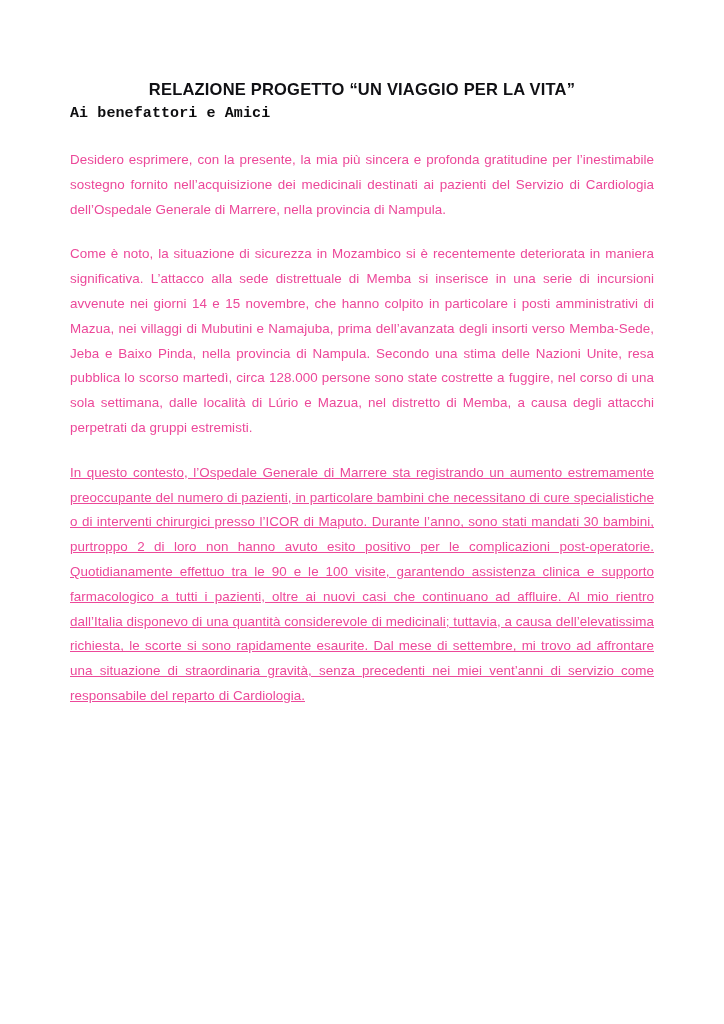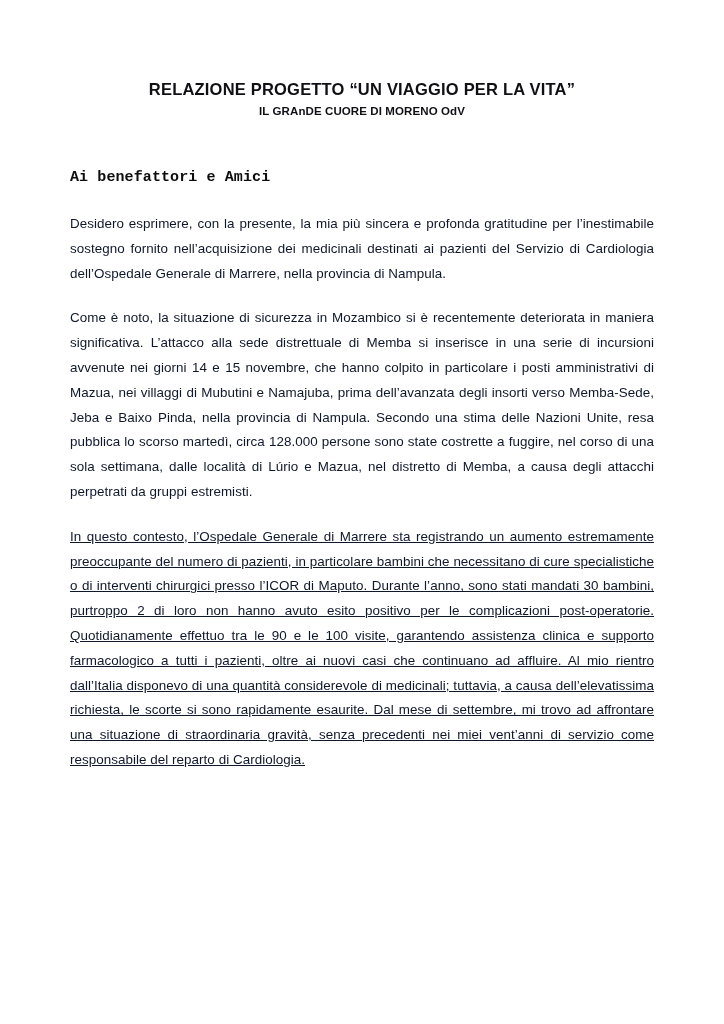--- a/index.html
+++ b/index.html
@@ -50,32 +50,31 @@
     margin: 0 0 26px 0;
     letter-spacing: 0.1px;
   }
   p.para {
     font-size: 13.4px;
     line-height: 1.85;
     text-align: justify;
     text-justify: inter-word;
     margin: 0 0 20px 0;
     letter-spacing: 0.05px;
-    color: #0f172a;
+    color: #ec4899;
   }
   p.para:last-child {
     margin-bottom: 0;
     text-decoration: underline;
   }
 </style>
 </head>
 <body>
 
 <div class="page">
   <div class="doc-body">
     <h1 class="title">RELAZIONE PROGETTO “UN VIAGGIO PER LA VITA”</h1>
-    <div class="subtitle">IL GRAnDE CUORE DI MORENO  OdV</div>
     <div class="salutation">Ai benefattori e Amici</div>
     <p class="para">Desidero esprimere, con la presente, la mia più sincera e profonda gratitudine per l’inestimabile sostegno fornito nell’acquisizione dei medicinali destinati ai pazienti del Servizio di Cardiologia dell’Ospedale Generale di Marrere, nella provincia di Nampula.</p>
     <p class="para">Come è noto, la situazione di sicurezza in Mozambico si è recentemente deteriorata in maniera significativa. L’attacco alla sede distrettuale di Memba si inserisce in una serie di incursioni avvenute nei giorni 14 e 15 novembre, che hanno colpito in particolare i posti amministrativi di Mazua, nei villaggi di Mubutini e Namajuba, prima dell’avanzata degli insorti verso Memba-Sede, Jeba e Baixo Pinda, nella provincia di Nampula. Secondo una stima delle Nazioni Unite, resa pubblica lo scorso martedì, circa 128.000 persone sono state costrette a fuggire, nel corso di una sola settimana, dalle località di Lúrio e Mazua, nel distretto di Memba, a causa degli attacchi perpetrati da gruppi estremisti.</p>
     <p class="para">In questo contesto, l’Ospedale Generale di Marrere sta registrando un aumento estremamente preoccupante del numero di pazienti, in particolare bambini che necessitano di cure specialistiche o di interventi chirurgici presso l’ICOR di Maputo. Durante l’anno, sono stati mandati 30 bambini, purtroppo 2 di loro non hanno avuto esito positivo per le complicazioni post-operatorie. Quotidianamente effettuo tra le 90 e le 100 visite, garantendo assistenza clinica e supporto farmacologico a tutti i pazienti, oltre ai nuovi casi che continuano ad affluire. Al mio rientro dall’Italia disponevo di una quantità considerevole di medicinali; tuttavia, a causa dell’elevatissima richiesta, le scorte si sono rapidamente esaurite. Dal mese di settembre, mi trovo ad affrontare una situazione di straordinaria gravità, senza precedenti nei miei vent’anni di servizio come responsabile del reparto di Cardiologia.</p>
   </div>
 </div>
 
 </body></html>

